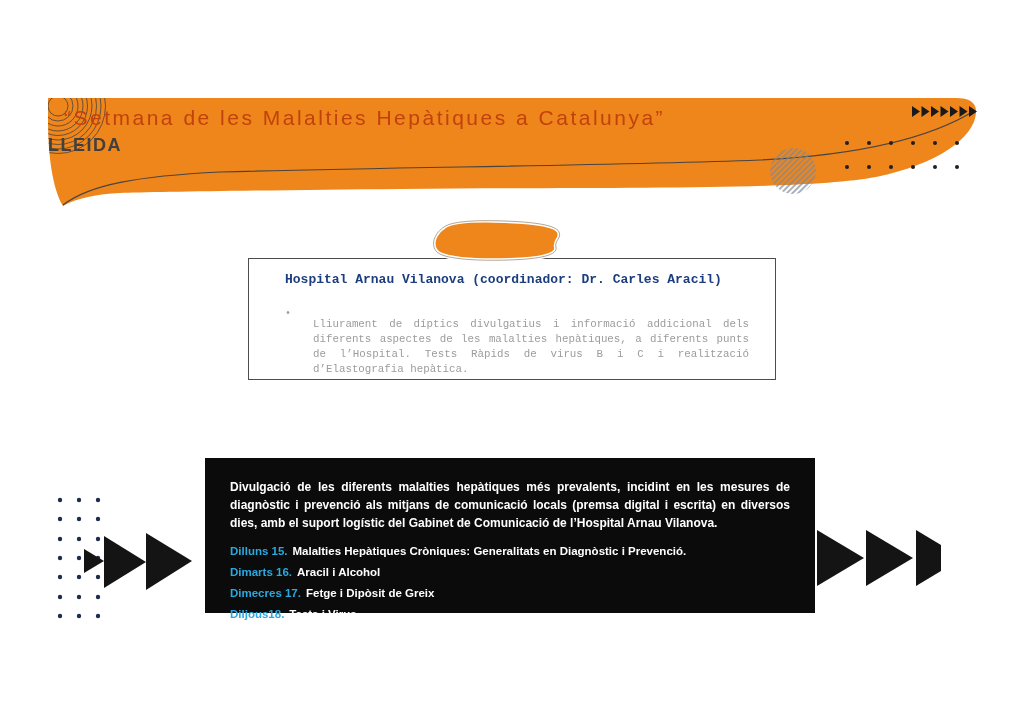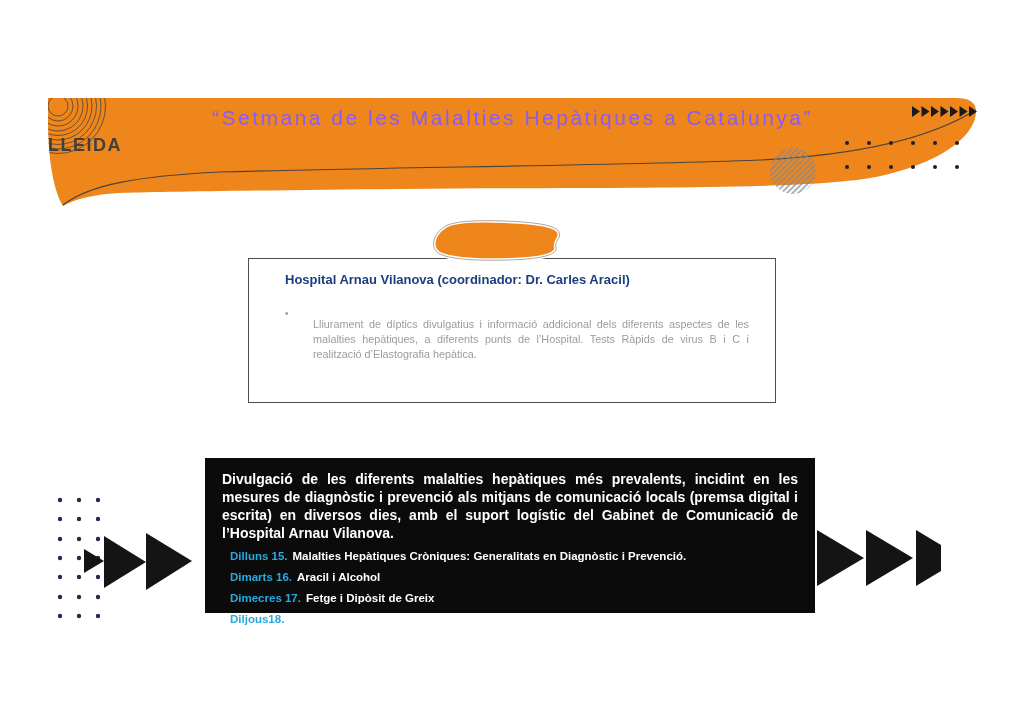--- a/index.html
+++ b/index.html
@@ -3,48 +3,48 @@
 <meta charset="utf-8">
 <style>
   html,body{margin:0;padding:0;background:#fff;}
   .page{
     position:relative;width:1024px;height:724px;background:#fff;overflow:hidden;
     font-family:"Liberation Sans",sans-serif;
   }
   .deco{position:absolute;left:0;top:0;z-index:2;pointer-events:none;}
 
   .banner-title{
-    position:absolute;left:48px;top:106px;width:929px;text-align:center;
-    font-size:21px;letter-spacing:2.5px;color:#8b5cf6;z-index:3;
+    position:absolute;left:48px;top:106px;width:929px;text-align:left;
+    font-size:21px;letter-spacing:2.5px;color:#c2410c;z-index:3;padding-left:16px;
   }
   .banner-subtitle{
     position:absolute;left:48px;top:135px;width:929px;
     font-size:18px;font-weight:bold;letter-spacing:1.5px;color:#433F3C;z-index:3;
   }
   .date-badge-text{
     position:absolute;left:433px;top:227px;width:128px;text-align:center;
     font-size:11px;font-weight:bold;letter-spacing:3px;color:#42331F;
     line-height:14px;z-index:3;
   }
   .event-card{
-    position:absolute;left:248px;top:258px;width:528px;height:145px;
+    position:absolute;left:248px;top:258px;width:528px;height:122px;
     background:#fff;border:1px solid #4d4d4d;box-sizing:border-box;
-    padding:13px 14px 0 36px;z-index:1;
+    padding:13px 14px 0 36px;z-index:1;font-family:Liberation Mono, monospace;
   }
   .card-title{font-size:13px;font-weight:bold;color:#1C3E7E;}
   .card-schedule{margin-top:12px;font-size:11px;font-weight:bold;color:#29A9E0;white-space:nowrap;}
   .bullet-row{display:flex;margin-top:18px;color:#9C9C9C;font-size:10.8px;line-height:15px;}
   .bullet-glyph{width:16px;flex:none;font-size:10px;padding-top:1px;color:#9C9C9C;}
   .bullet-row p{margin:12px;text-align:justify;}
 
   .media-panel{
     position:absolute;left:205px;top:458px;width:610px;height:155px;
     background:#0B0B0B;box-sizing:border-box;padding:8px 13px;color:#fff;z-index:1;
   }
-  .intro{margin:4px;font-size:14px;font-weight:bold;line-height:18px;text-align:justify;}
+  .intro{margin:12px;font-size:12px;font-weight:bold;line-height:18px;text-align:justify;}
   .day-row{margin-top:7px;font-size:11.5px;font-weight:bold;line-height:14px;}
   .day-label{color:#29A9E0;margin-right:5px;padding-left:12px;}
   .day-text{color:#ffffff;}
 </style>
 </head>
 <body>
 
 <div class="page">
 
   <svg class="deco" width="1024" height="724" viewBox="0 0 1024 724">

